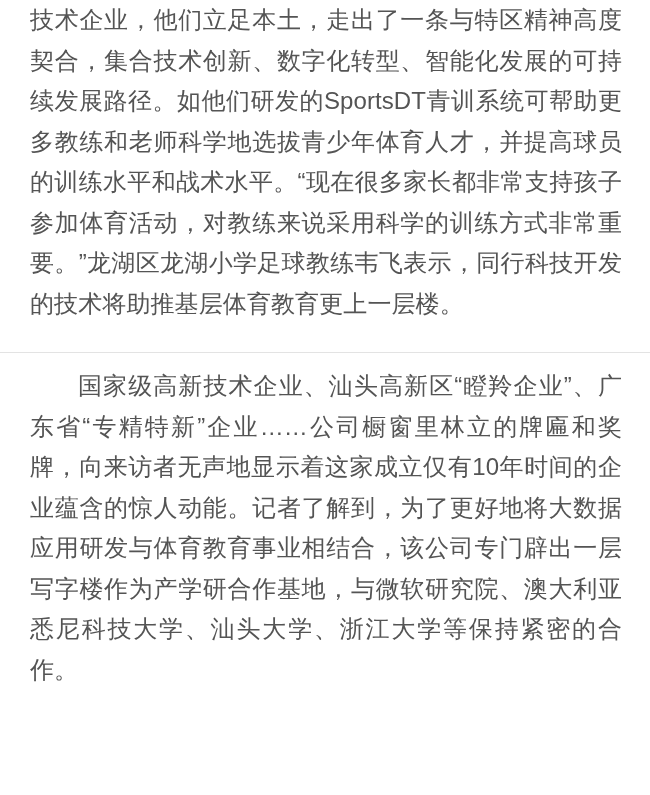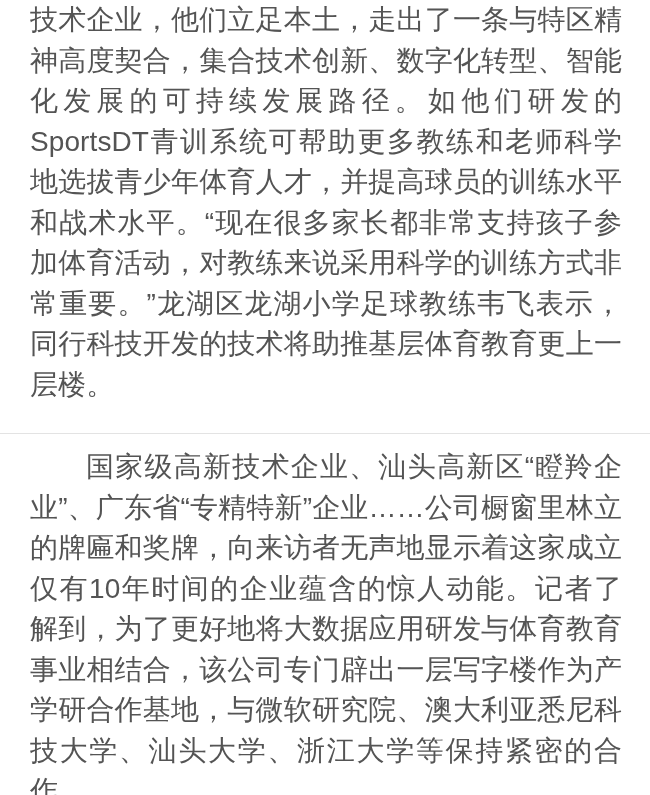--- a/index.html
+++ b/index.html
@@ -15,21 +15,21 @@
     .article {
       font-family: "Liberation Sans", "DejaVu Sans", sans-serif;
       font-weight: 300;
       color: #545454;
     }
     .text-block {
       padding: 0 28px 0 30px;
     }
     .para {
       margin: 0;
-      font-size: 28px;
+      font-size: 24px;
       line-height: 40.5px;
       text-align: justify;
       text-justify: inter-character;
       letter-spacing: 0.1px;
     }
     .para.indented {
       text-indent: 2em;
     }
     .divider {
       border: none;

